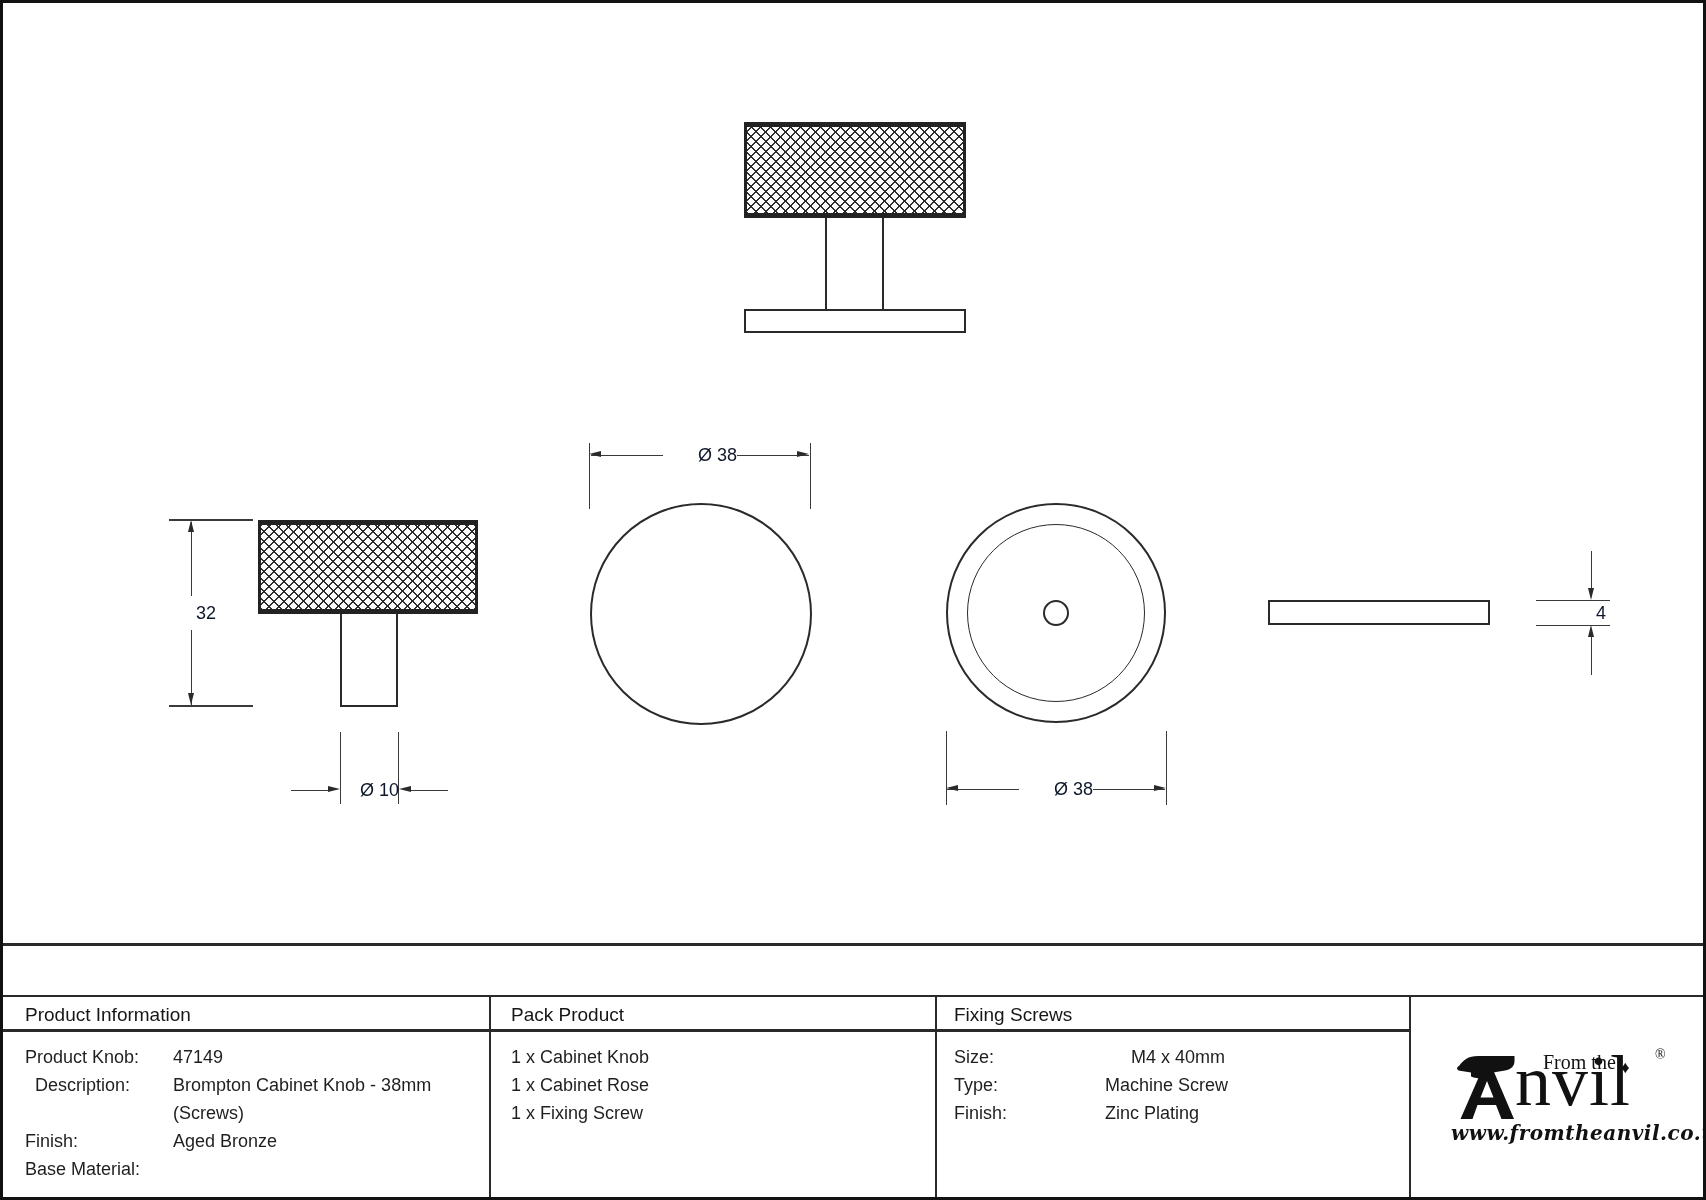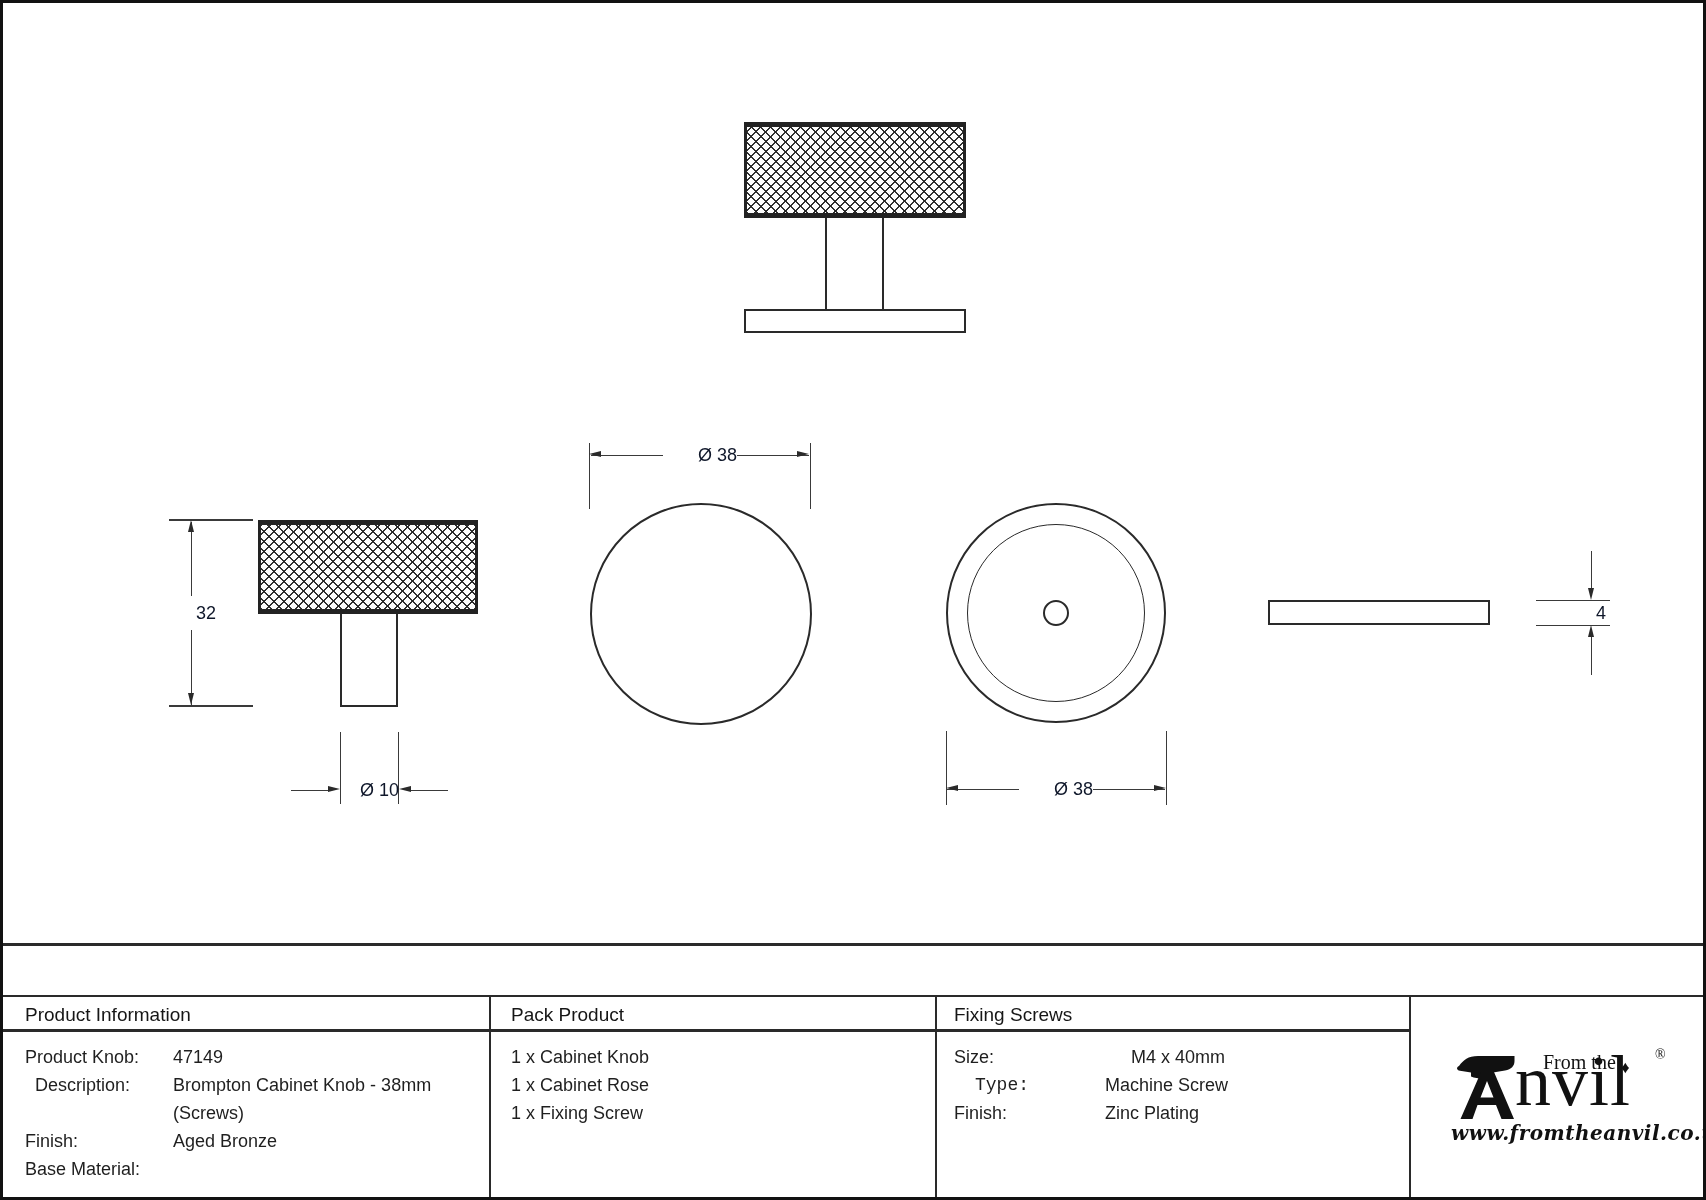--- a/index.html
+++ b/index.html
@@ -137,21 +137,21 @@
     <div class="t-header" style="left:508px;top:1001px;">Pack Product</div>
     <div class="t-text" style="left:508px;top:1044px;">1 x Cabinet Knob</div>
     <div class="t-text" style="left:508px;top:1072px;">1 x Cabinet Rose</div>
     <div class="t-text" style="left:508px;top:1100px;">1 x Fixing Screw</div>
   </div>
 
   <div>
     <div class="t-header" style="left:951px;top:1001px;">Fixing Screws</div>
     <div class="t-text" style="left:951px;top:1044px;">Size:</div>
     <div class="t-text" style="left:1128px;top:1044px;">M4 x 40mm</div>
-    <div class="t-text" style="left:972px;top:1072px;font-family:Liberation Mono, monospace;">Type:</div>
+    <div class="t-text" style="left:951px;top:1072px;">Type:</div>
     <div class="t-text" style="left:1102px;top:1072px;">Machine Screw</div>
     <div class="t-text" style="left:951px;top:1100px;">Finish:</div>
     <div class="t-text" style="left:1102px;top:1100px;">Zinc Plating</div>
   </div>
 
   <div>
     <svg class="abs" style="left:1452px;top:1048px;" width="66" height="68" viewBox="0 0 66 68">
       <path fill="#111" d="M4 15 C1 16.5 1.5 19 5 19.8 L16 21.5 L16 25.5 C21 27.5 27 28 32 27.2 L32 22.5 L50 19.5 C56.5 18.2 59.5 15 59.5 10 L59.5 5 L23 5 C13 5 8.5 9 4 15 Z"></path>
       <path fill="#111" fill-rule="evenodd" d="M26 21 L39 21 L59 68 L46.5 68 L41 54 L22.5 54 L17.5 68 L5.5 68 Z M32 30 L38.5 46.5 L25.5 46.5 Z"></path>
     </svg>

